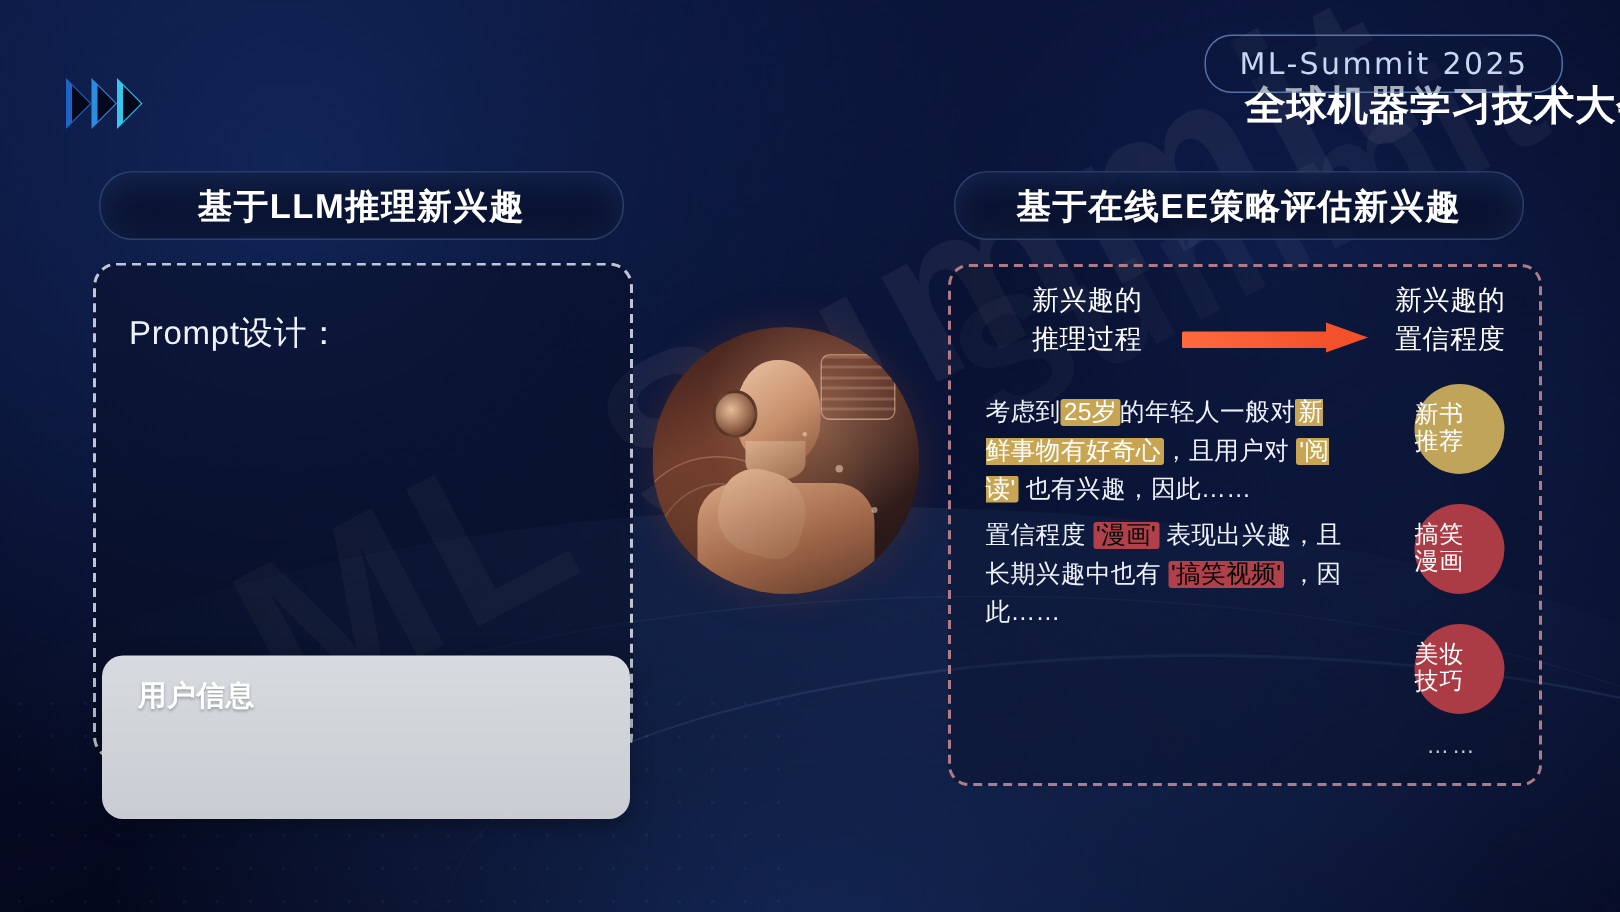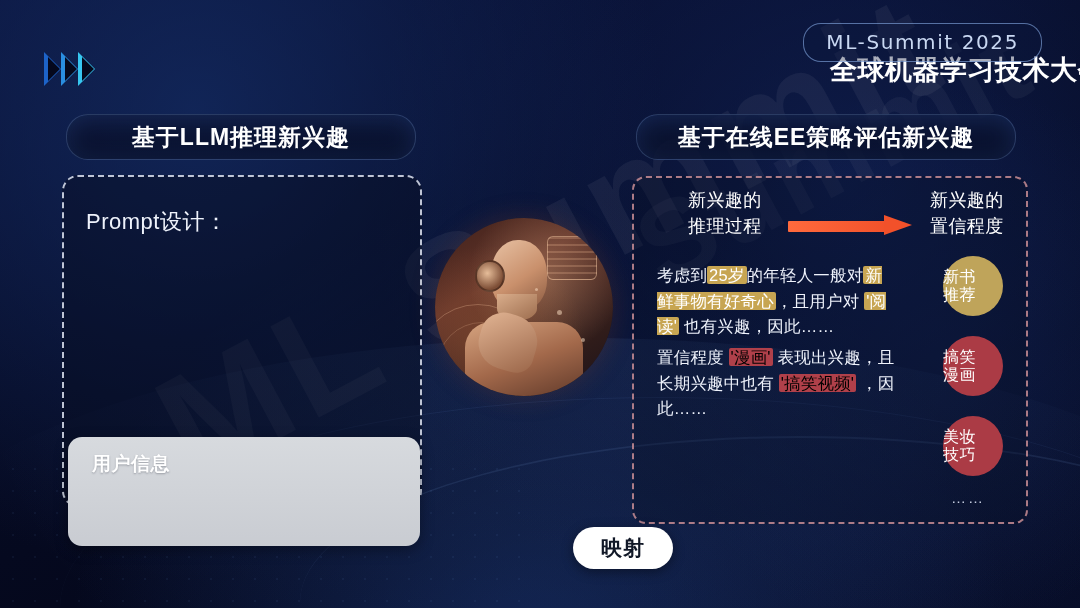--- a/index.html
+++ b/index.html
@@ -321,15 +321,14 @@
   <div class="circle c-red1">
     <span>搞笑</span>
     <span>漫画</span>
   </div>
   <div class="circle c-red2">
     <span>美妆</span>
     <span>技巧</span>
   </div>
   <div class="circ-dots">……</div>
 
-  <div class="map-pill">映射</div>
 
 </div>
 
 </body></html>

